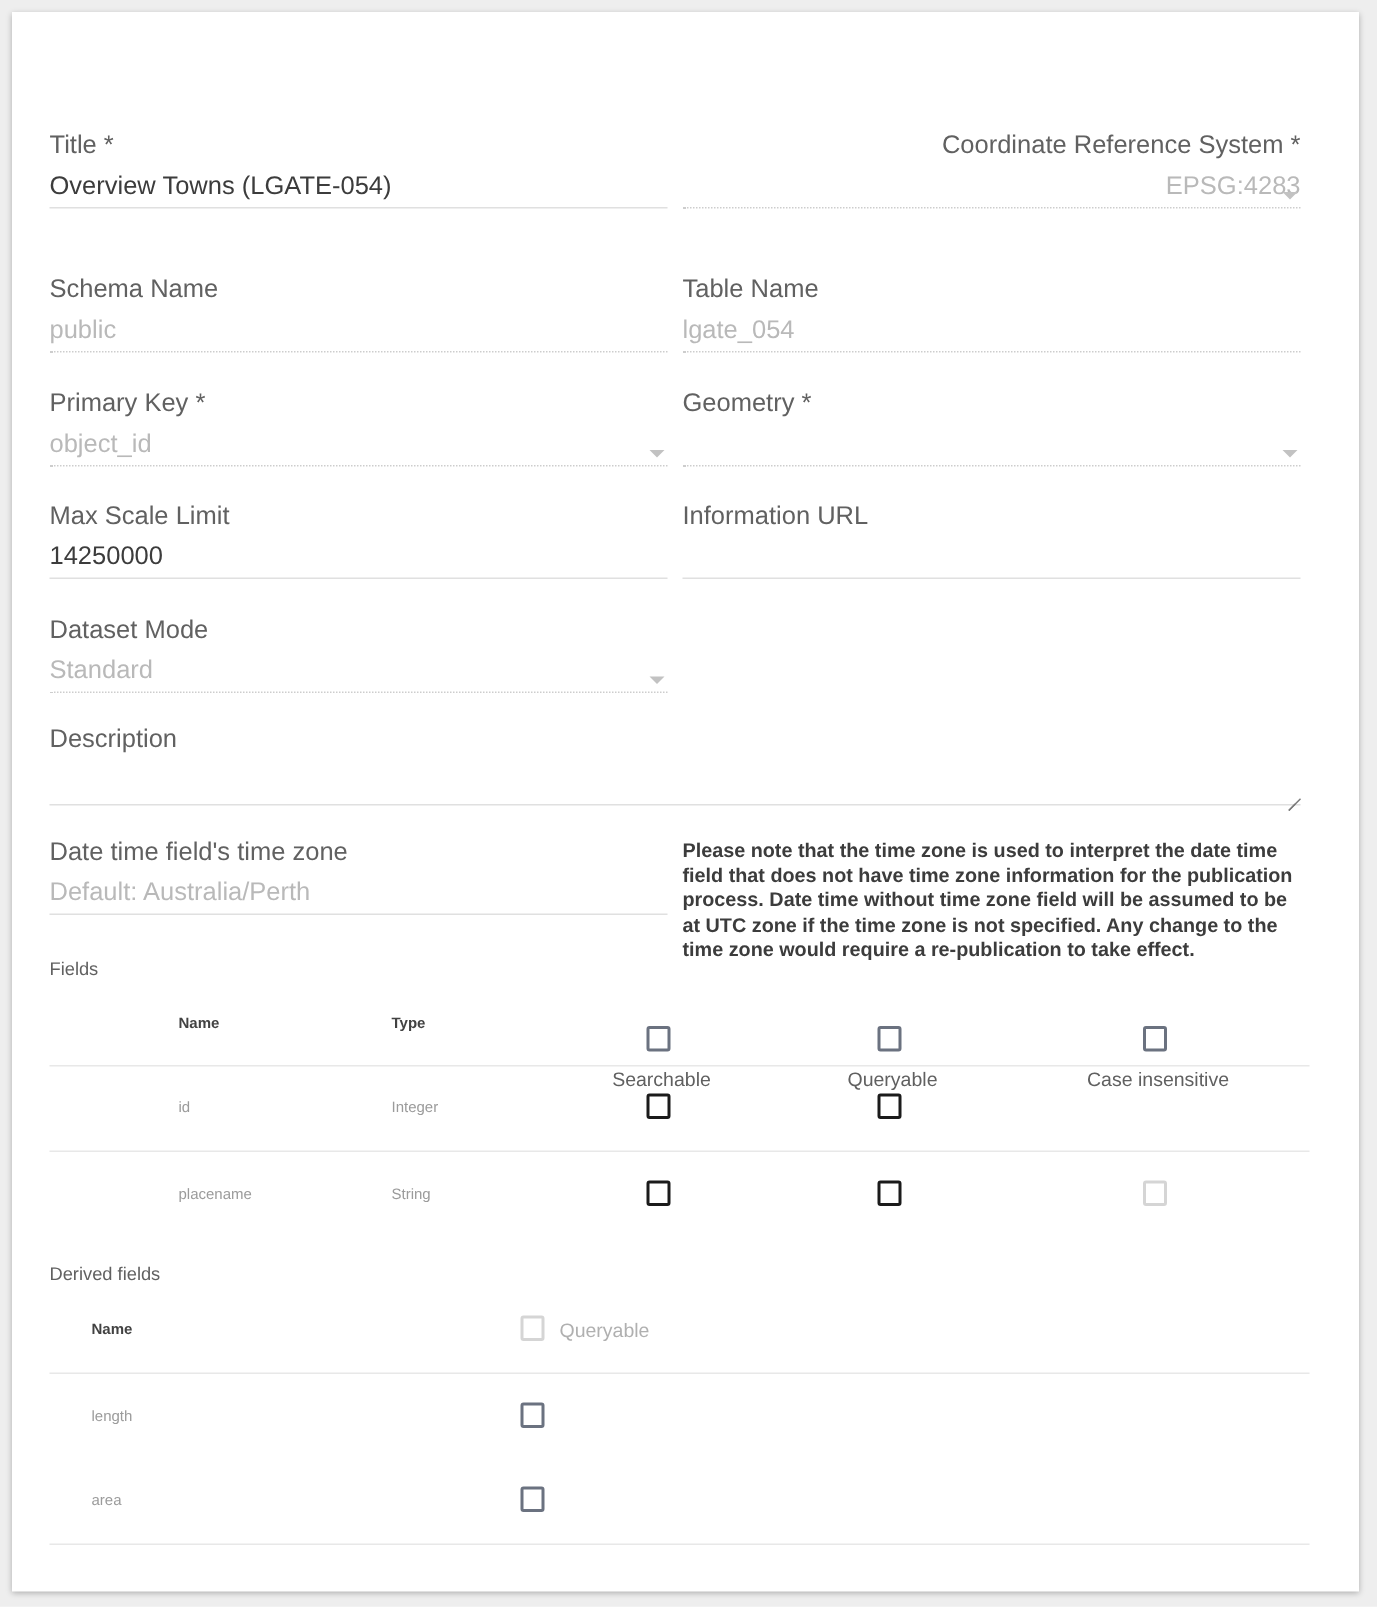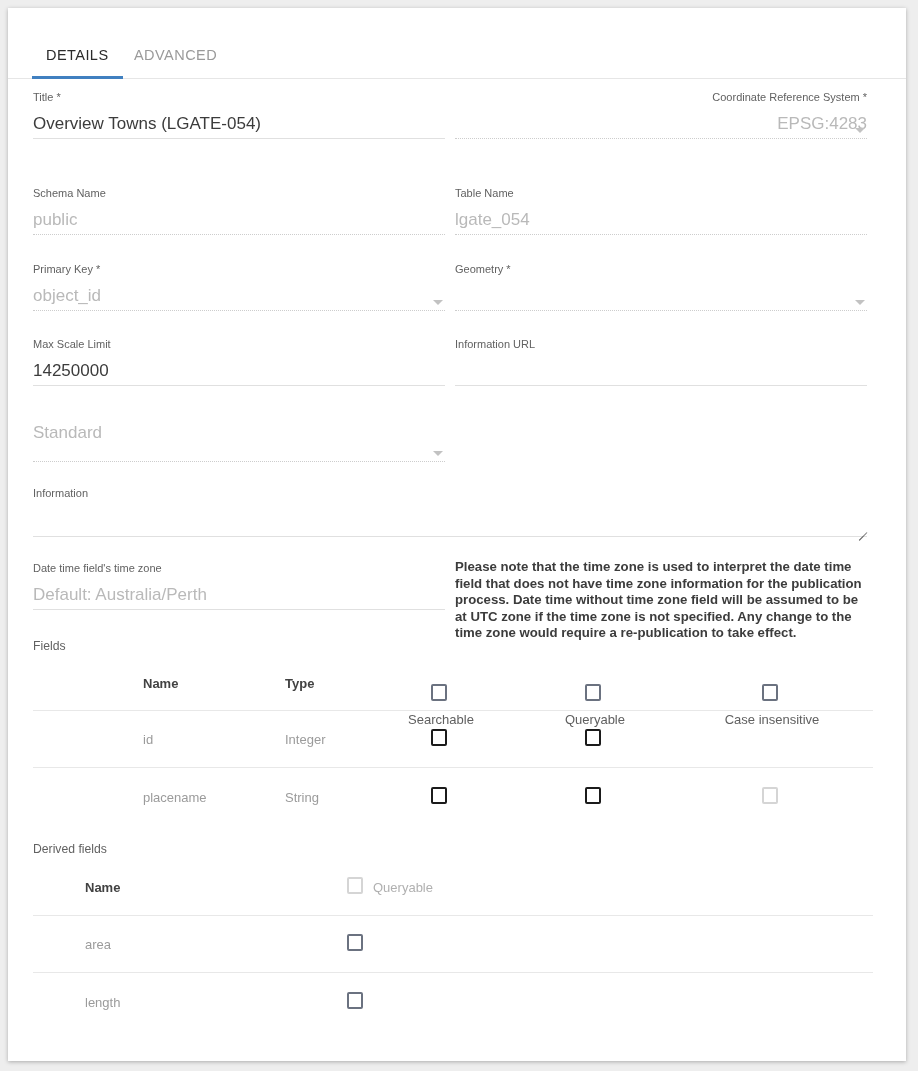--- a/index.html
+++ b/index.html
@@ -49,21 +49,21 @@
 
   .field {
     position: absolute;
     width: 412px;
     height: 62px;
   }
   .col-l { left: 25px; }
   .col-r { left: 447px; }
 
   .flabel {
-    font-size: 11px;
+    font-size: 17px;
     color: #616161;
     line-height: 14px;
     white-space: nowrap;
   }
   .fvalue {
     margin-top: 9px;
     font-size: 17px;
     line-height: 22px;
     color: #3c3c3c;
     white-space: nowrap;
@@ -165,24 +165,23 @@
     height: 57px;
     border-bottom: 1px solid #e8e8e8;
   }
   .trow.last { border-bottom: none; }
   .trow.hdr  { height: 55px; }
 
   .cell {
     position: absolute;
     top: 50%;
     transform: translateY(-50%);
-    font-size: 13px;
+    font-size: 10px;
     color: #9b9b9b;
     white-space: nowrap;
-    margin-left: 24px;
   }
   .cell.hdrtxt {
     color: #424242;
     font-weight: bold;
   }
   .c-name { left: 86px; }
   .c-type { left: 228px; }
 
   .colhead {
     position: absolute;
@@ -235,28 +234,20 @@
     position: absolute;
     left: 0; bottom: 0;
     width: 100%; height: 72px;
   }
 </style>
 </head>
 <body>
 
 <div class="card">
 
-  <div class="tabbar">
-    <div class="tab active tab-details">
-      <span>DETAILS</span>
-    </div>
-    <div class="tab tab-advanced">
-      <span>ADVANCED</span>
-    </div>
-  </div>
 
   <div class="form">
 
     <div class="field col-l p-title">
       <div class="flabel">Title *</div>
       <div class="fvalue">Overview Towns (LGATE-054)</div>
       <div class="uline"></div>
     </div>
 
     <div class="field col-r p-crs">
@@ -297,27 +288,28 @@
       <div class="uline"></div>
     </div>
 
     <div class="field col-r p-infourl">
       <div class="flabel">Information URL</div>
       <div class="fvalue empty"></div>
       <div class="uline"></div>
     </div>
 
     <div class="field col-l p-mode">
+      <div class="flabel">Dataset Mode</div>
       <div class="fvalue ph">Standard</div>
       <span class="caret"></span>
       <div class="uline dotted"></div>
     </div>
 
     <div class="desc">
-      <div class="flabel">Information</div>
+      <div class="flabel">Description</div>
       <div class="fvalue empty"></div>
       <div class="ta-line"></div>
       <div class="resize-handle">
           <i></i>
           <i></i>
         </div>
     </div>
 
     <div class="field col-l p-tz">
       <div class="flabel">Date time field's time zone</div>
@@ -380,33 +372,33 @@
   <div class="table t-derived">
 
     <div class="trow">
       <div class="cell hdrtxt d-name">Name</div>
       <div class="cbwrap d-cb">
           <div class="cbox disabled"></div>
         </div>
       <div class="d-query-label">Queryable</div>
     </div>
 
+    <div class="trow last">
+      <div class="cell d-name">length</div>
+      <div class="cbwrap d-cb">
+          <div class="cbox muted"></div>
+        </div>
+    </div>
+
     <div class="trow">
       <div class="cell d-name">area</div>
       <div class="cbwrap d-cb">
           <div class="cbox muted"></div>
         </div>
     </div>
-
-    <div class="trow last">
-      <div class="cell d-name">length</div>
-      <div class="cbwrap d-cb">
-          <div class="cbox muted"></div>
-        </div>
-    </div>
   </div>
 
   <div class="footer">
 
     
     
     
 
     
 

